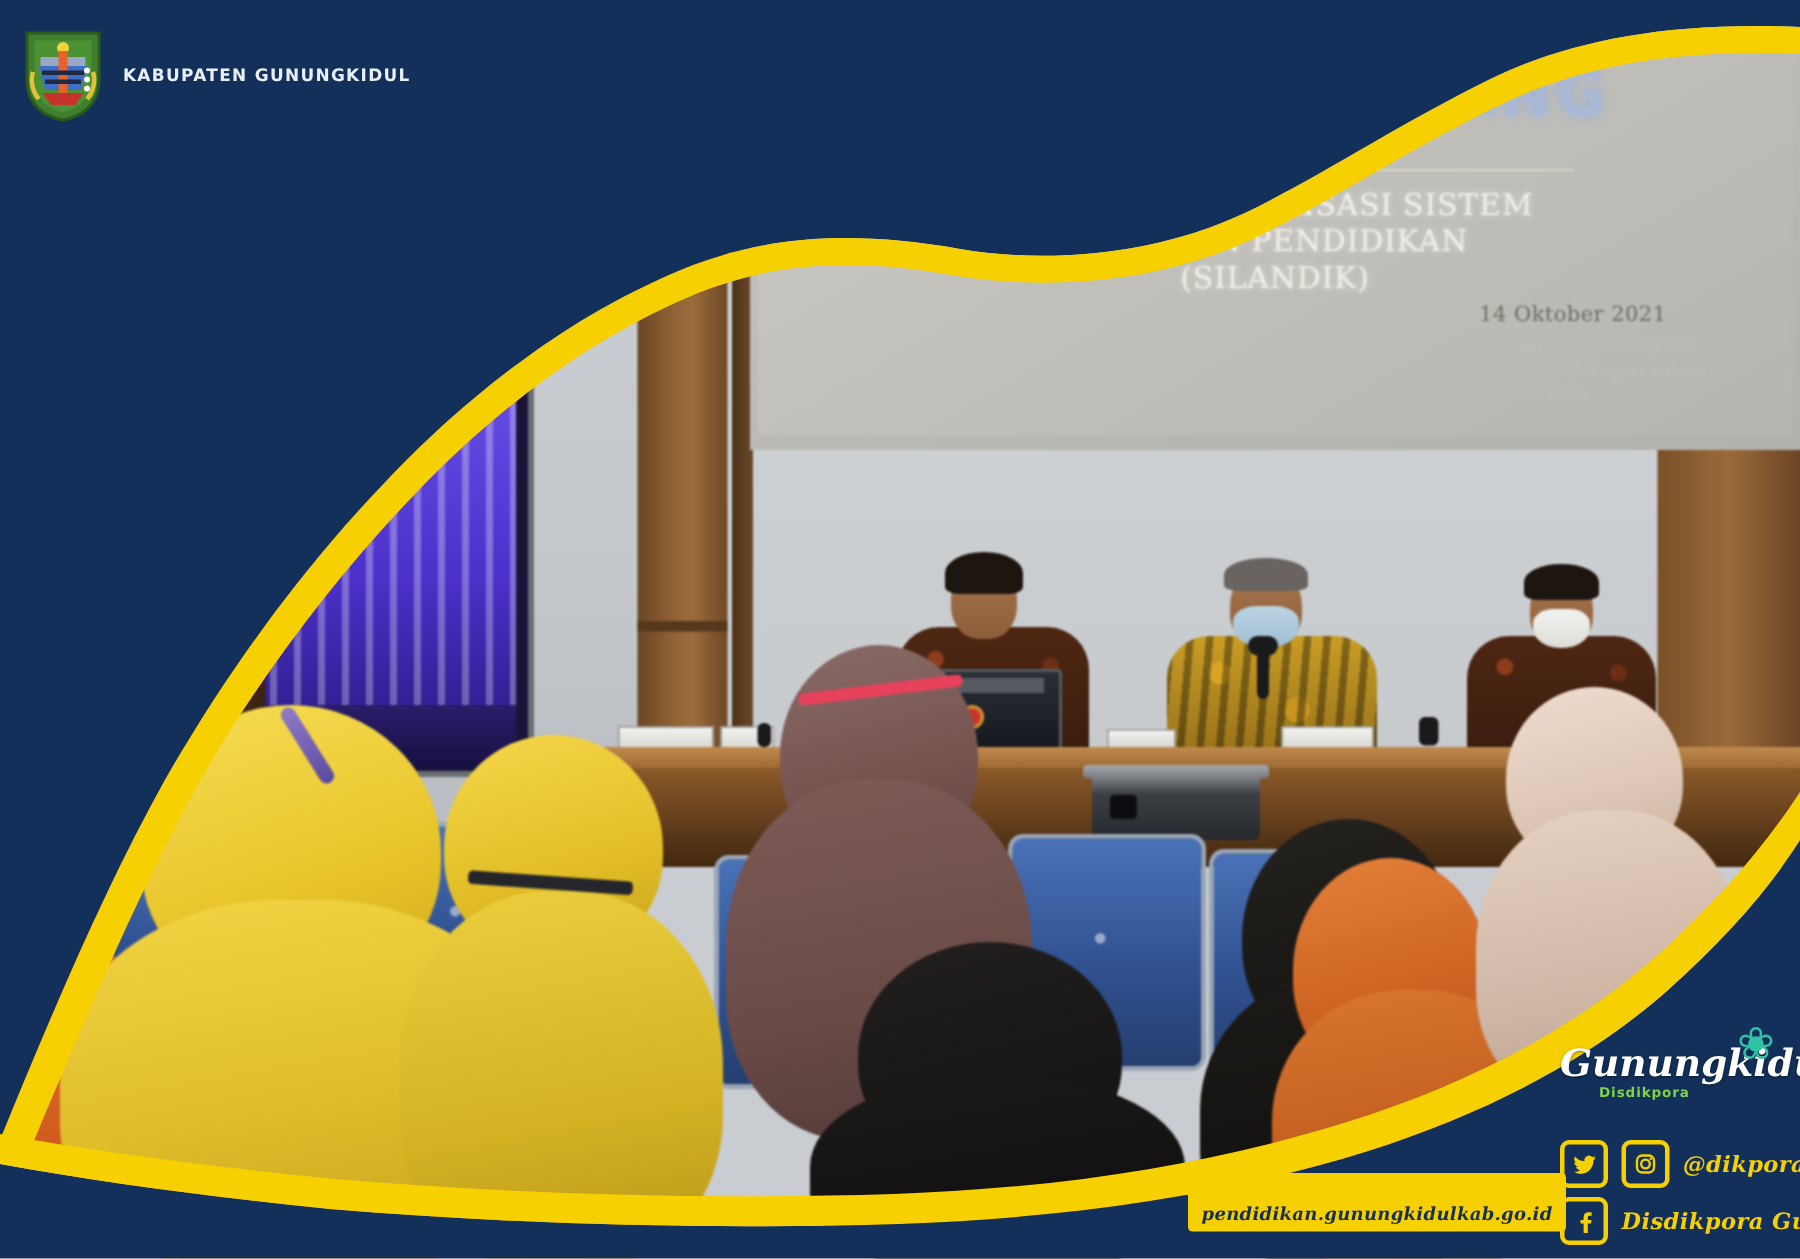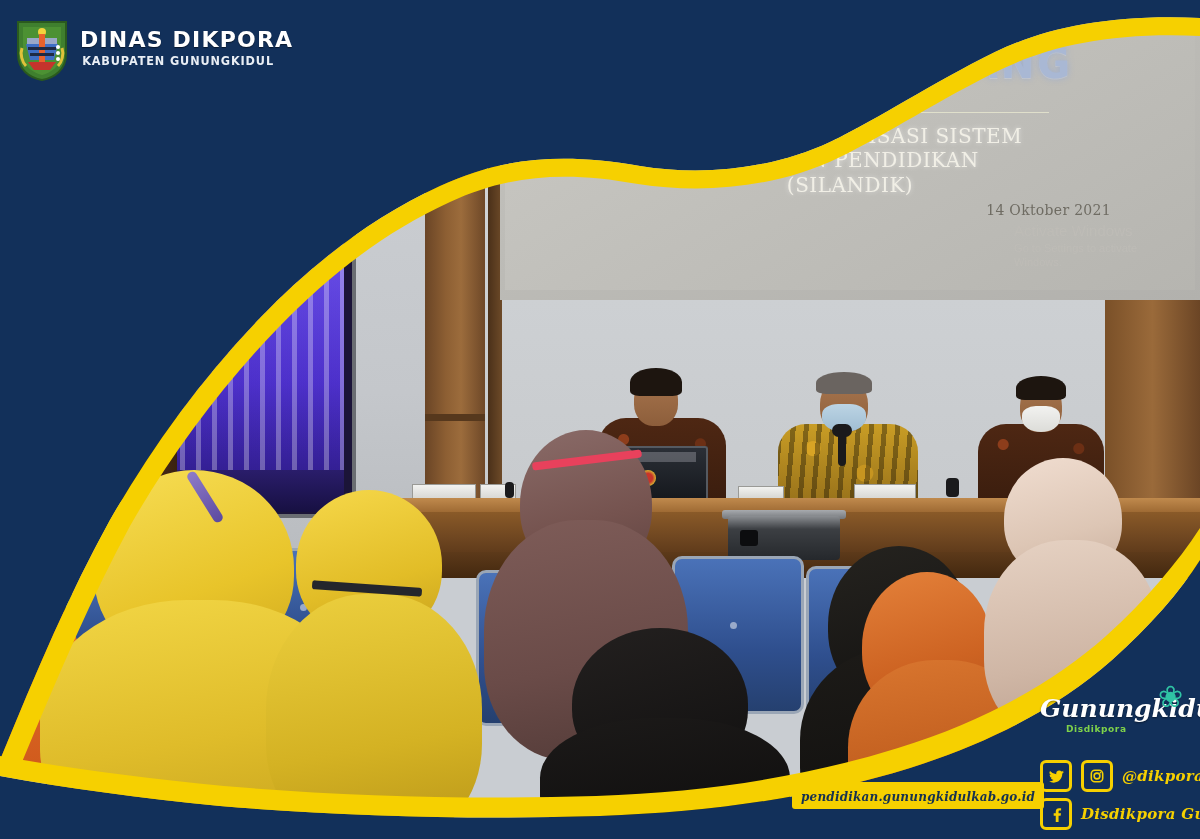--- a/index.html
+++ b/index.html
@@ -287,21 +287,21 @@
     font-size:9px;color:#7fd24a;letter-spacing:.6px;
   }
   .gk-flourish{
     position:absolute;left:118px;top:-12px;
     color:#2fc3a4;font-size:30px;line-height:1;
     font-family:"DejaVu Serif",serif;
   }
 
   .url-pill{
     position:absolute;left:792px;top:782px;
-    padding:8px 9px 5px;
+    padding:20px 9px 5px;
     background:#f6d000;border-radius:3px;
   }
   .url-txt{
     font-family:"DejaVu Serif",serif;font-style:italic;font-weight:bold;
     font-size:12px;color:#16314f;letter-spacing:.2px;white-space:nowrap;
   }
 
   .soc{position:absolute;}
   .soc-ic{
     width:26px;height:26px;border:3px solid #f6d000;border-radius:6px;
@@ -528,21 +528,20 @@
         <rect x="16" y="39" width="24" height="3" fill="#1e2a44"></rect>
         <path d="M14,48 H42 L36,56 H20 Z" fill="#c4342c"></path>
         <path d="M8,34 C6,40 8,48 12,52" stroke="#e0c23a" stroke-width="3" fill="none"></path>
         <path d="M48,34 C50,40 48,48 44,52" stroke="#e0c23a" stroke-width="3" fill="none"></path>
         <circle cx="44" cy="33" r="2" fill="#ffffff"></circle>
         <circle cx="44" cy="39" r="2" fill="#ffffff"></circle>
         <circle cx="44" cy="45" r="2" fill="#ffffff"></circle>
       </svg>
     </div>
     <div class="hdr-txt">
-      <div class="hdr-main">DINAS DIKPORA</div>
       <div class="hdr-sub">KABUPATEN GUNUNGKIDUL</div>
     </div>
   </div>
 
   <div class="gk-logo">
     <div class="gk-flourish">❀</div>
     <div class="gk-name">Gunungkidul</div>
     <div class="gk-tag">Disdikpora</div>
   </div>
 

